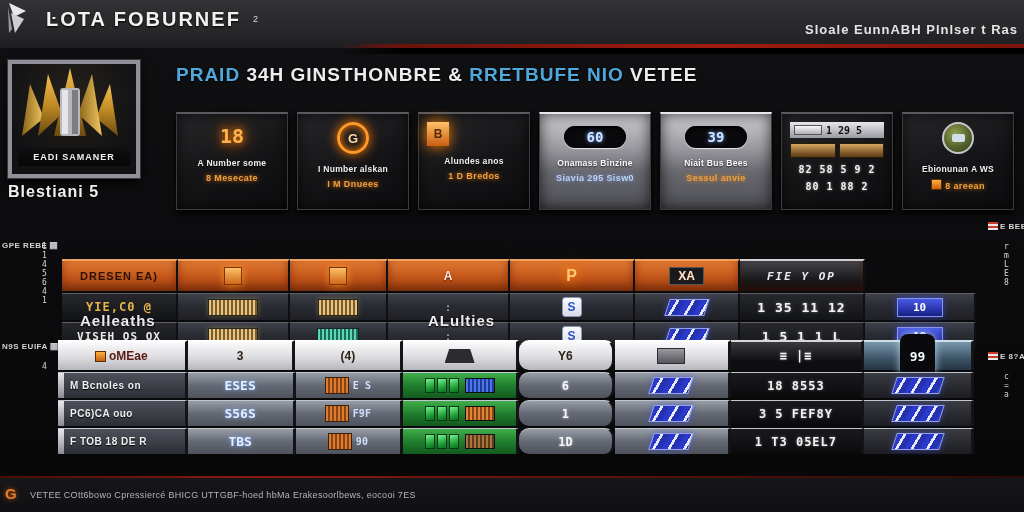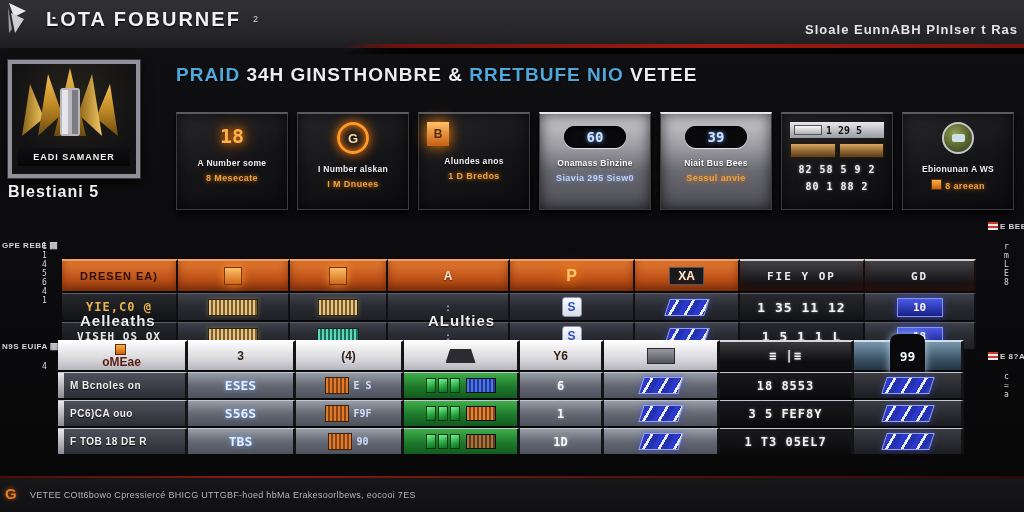--- a/index.html
+++ b/index.html
@@ -75,21 +75,21 @@
   
   .t1{left:62px;top:221px;width:914px;margin-top:38px;}
   .t1 .c1{width:116px;} .t1 .c2{width:112px;} .t1 .c3{width:98px;} .t1 .c4{width:122px;}
   .t1 .c5{width:125px;} .t1 .c6{width:105px;} .t1 .c7{width:125px;} .t1 .c8{width:111px;}
   .t1 .hrow .cell{height:32px;background:linear-gradient(180deg,#e27a32 0%,#c2551a 55%,#9a3f10 100%);
     border-top:2px solid #f0a060;box-shadow:inset 0 -4px 8px rgba(80,20,0,.5);}
   .t1 .hrow .dark{background:linear-gradient(180deg,#454549 0%,#151517 70%,#0c0c0e 100%);border-top:2px solid #cfcfd4;}
   .t1-hlabel{font-size:11px;font-weight:bold;color:#2a1206;letter-spacing:1px;}
   .t1-hglyph{font-size:12px;font-weight:bold;color:#fae8d8;text-shadow:0 1px 2px #5a2000;}
   .t1-hglow{font-size:16px;font-weight:bold;color:#ffc878;text-shadow:0 0 10px #ff8000,0 0 18px #ff8000;}
-  .t1-hsilver{font-size:11px;font-weight:bold;color:#ececf0;letter-spacing:2px;font-family:"DejaVu Sans Mono",monospace;}
+  .t1-hsilver{font-size:11px;font-weight:bold;color:#ececf0;letter-spacing:2px;font-family:"DejaVu Sans Mono",monospace;font-style:italic;}
   .hicon{width:16px;height:16px;background:linear-gradient(180deg,#ffc068,#d06818);border:1px solid #7a3408;
     box-shadow:0 0 8px rgba(255,150,40,.9);}
   .hbox{background:#1a1a1d;border:1px solid #55555a;padding:1px 8px;}
   .t1 .drow .cell{height:27px;background:linear-gradient(180deg,#3e414a 0%,#2a2c33 45%,#1e2025 100%);border-top:1px solid #5c5f68;}
   .t1 .drow .cell.darker{background:linear-gradient(180deg,#26282d 0%,#121316 100%);}
   .t1-label{font-size:12px;font-weight:bold;color:#e8b44a;letter-spacing:1px;font-family:"DejaVu Sans Mono",monospace;}
   .t1-label.white{color:#eaeaec;font-size:11px;}
   .gold{width:48px;height:15px;border:1px solid #26261f;
     background:repeating-linear-gradient(90deg,#e6c482 0 2px,#7c5c2a 2px 4px);box-shadow:0 0 5px rgba(220,180,90,.35);}
   .teal{width:40px;height:15px;border:1px solid #16261f;
@@ -104,23 +104,23 @@
   .digi{font-family:"DejaVu Sans Mono",monospace;font-size:13px;font-weight:bold;color:#f4f4f6;
     letter-spacing:1px;text-shadow:0 0 3px rgba(255,255,255,.45);}
   .badge-num{min-width:36px;height:17px;padding:0 4px;background:linear-gradient(180deg,#4a5ae8,#161f86);
     border:1px solid #8a94e8;box-shadow:0 0 7px rgba(50,70,220,.8);display:flex;align-items:center;justify-content:center;
     font-family:"DejaVu Sans Mono",monospace;font-size:11px;font-weight:bold;color:#fff;}
   
   .section-title{position:absolute;top:312px;font-size:15px;font-weight:bold;color:#ededef;letter-spacing:1px;text-shadow:0 1px 2px #000;}
   
   .t2{left:58px;top:340px;width:916px;}
   .t2 .c1{width:130px;} .t2 .c2{width:108px;} .t2 .c3{width:108px;} .t2 .c4{width:116px;}
-  .t2 .c5{width:84px;} .t2 .c6{width:116px;} .t2 .c7{width:134px;} .t2 .c8{width:110px;}
+  .t2 .c5{width:96px;border-radius:10px;} .t2 .c6{width:116px;} .t2 .c7{width:134px;} .t2 .c8{width:110px;}
   .t2 .hrow .cell{height:30px;background:linear-gradient(180deg,#fbfbfc 0%,#dcdce0 55%,#b6b6bd 100%);
-    border-top:2px solid #fff;border-right:3px solid #141416;color:#2e2218;font-weight:bold;font-size:12px;flex-direction:column;}
+    border-top:2px solid #fff;border-right:3px solid #141416;color:#2e2218;font-weight:bold;font-size:12px;}
   .t2 .hrow .dark{background:linear-gradient(180deg,#3a3a3e 0%,#0e0e10 70%);border-top:2px solid #d8d8dc;color:#ececf0;}
   .t2 .hrow .blue{background:linear-gradient(180deg,#7a96aa 0%,#3c5468 60%,#243442 100%);border-top:2px solid #cfe0ec;}
   .t2-hglow{font-family:"DejaVu Sans Mono",monospace;font-size:13px;font-weight:bold;color:#f4faff;
     background:#0a0a0c;padding:15px 10px;border-radius:8px;box-shadow:0 0 8px rgba(200,230,255,.8);}
   .trap{width:30px;height:14px;background:#2c2c30;clip-path:polygon(15% 0,85% 0,100% 100%,0 100%);}
   .imgchip{width:26px;height:14px;background:linear-gradient(180deg,#9a9aa0,#55555c);border:1px solid #2c2c30;}
   .t2 .drow .cell{height:26px;background:linear-gradient(180deg,#989ea8 0%,#646974 50%,#4e525c 100%);
     border-top:1px solid #c2c6ce;border-right:3px solid #141416;}
   .t2 .drow .cell.lbl{background:linear-gradient(180deg,#4e515a 0%,#2c2e35 100%);justify-content:flex-start;padding-left:12px;}
   .t2 .drow .cell.lbl::before{content:"";position:absolute;left:0;top:0;bottom:0;width:6px;
@@ -276,23 +276,20 @@
         </div>
       <div class="cell c5">
           <span class="t1-hglow">P</span>
         </div>
       <div class="cell c6">
           <span class="t1-hglyph hbox">XA</span>
         </div>
       <div class="cell c7 dark">
           <span class="t1-hsilver">FIE Y OP</span>
         </div>
-      <div class="cell c8 dark">
-          <span class="t1-hsilver">GD</span>
-        </div>
     </div>
     <div class="trow drow">
       <div class="cell c1 darker">
           <span class="t1-label">YIE,C0 @</span>
         </div>
       <div class="cell c2">
           <div class="gold"></div>
         </div>
       <div class="cell c3">
           <div class="gold" style="width:38px"></div>

